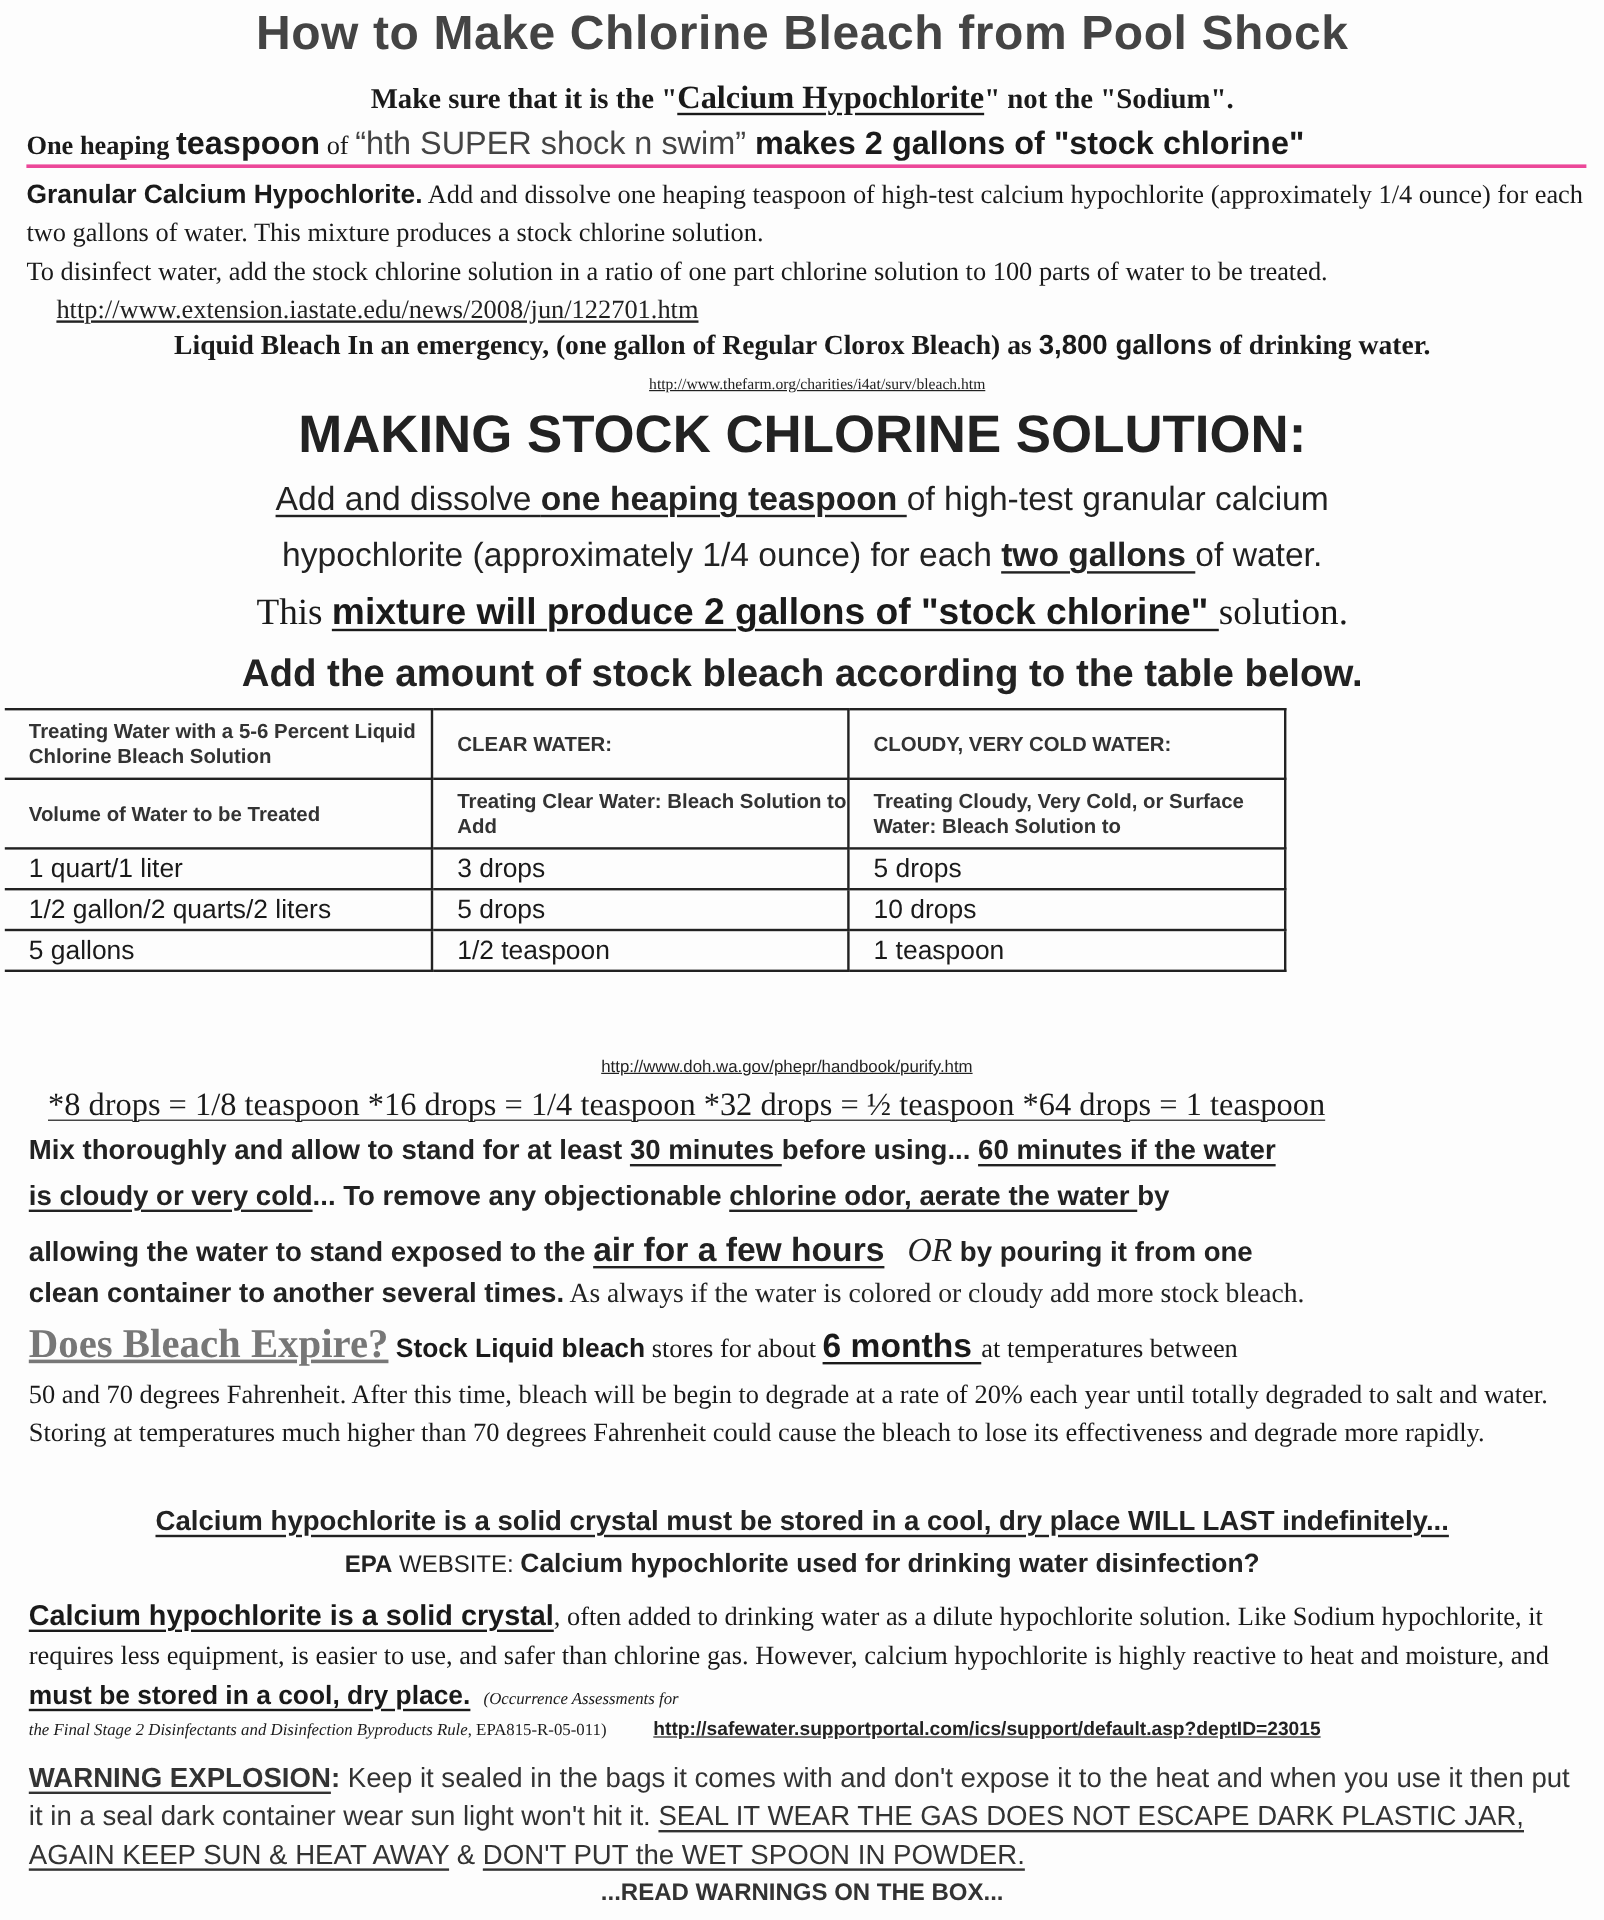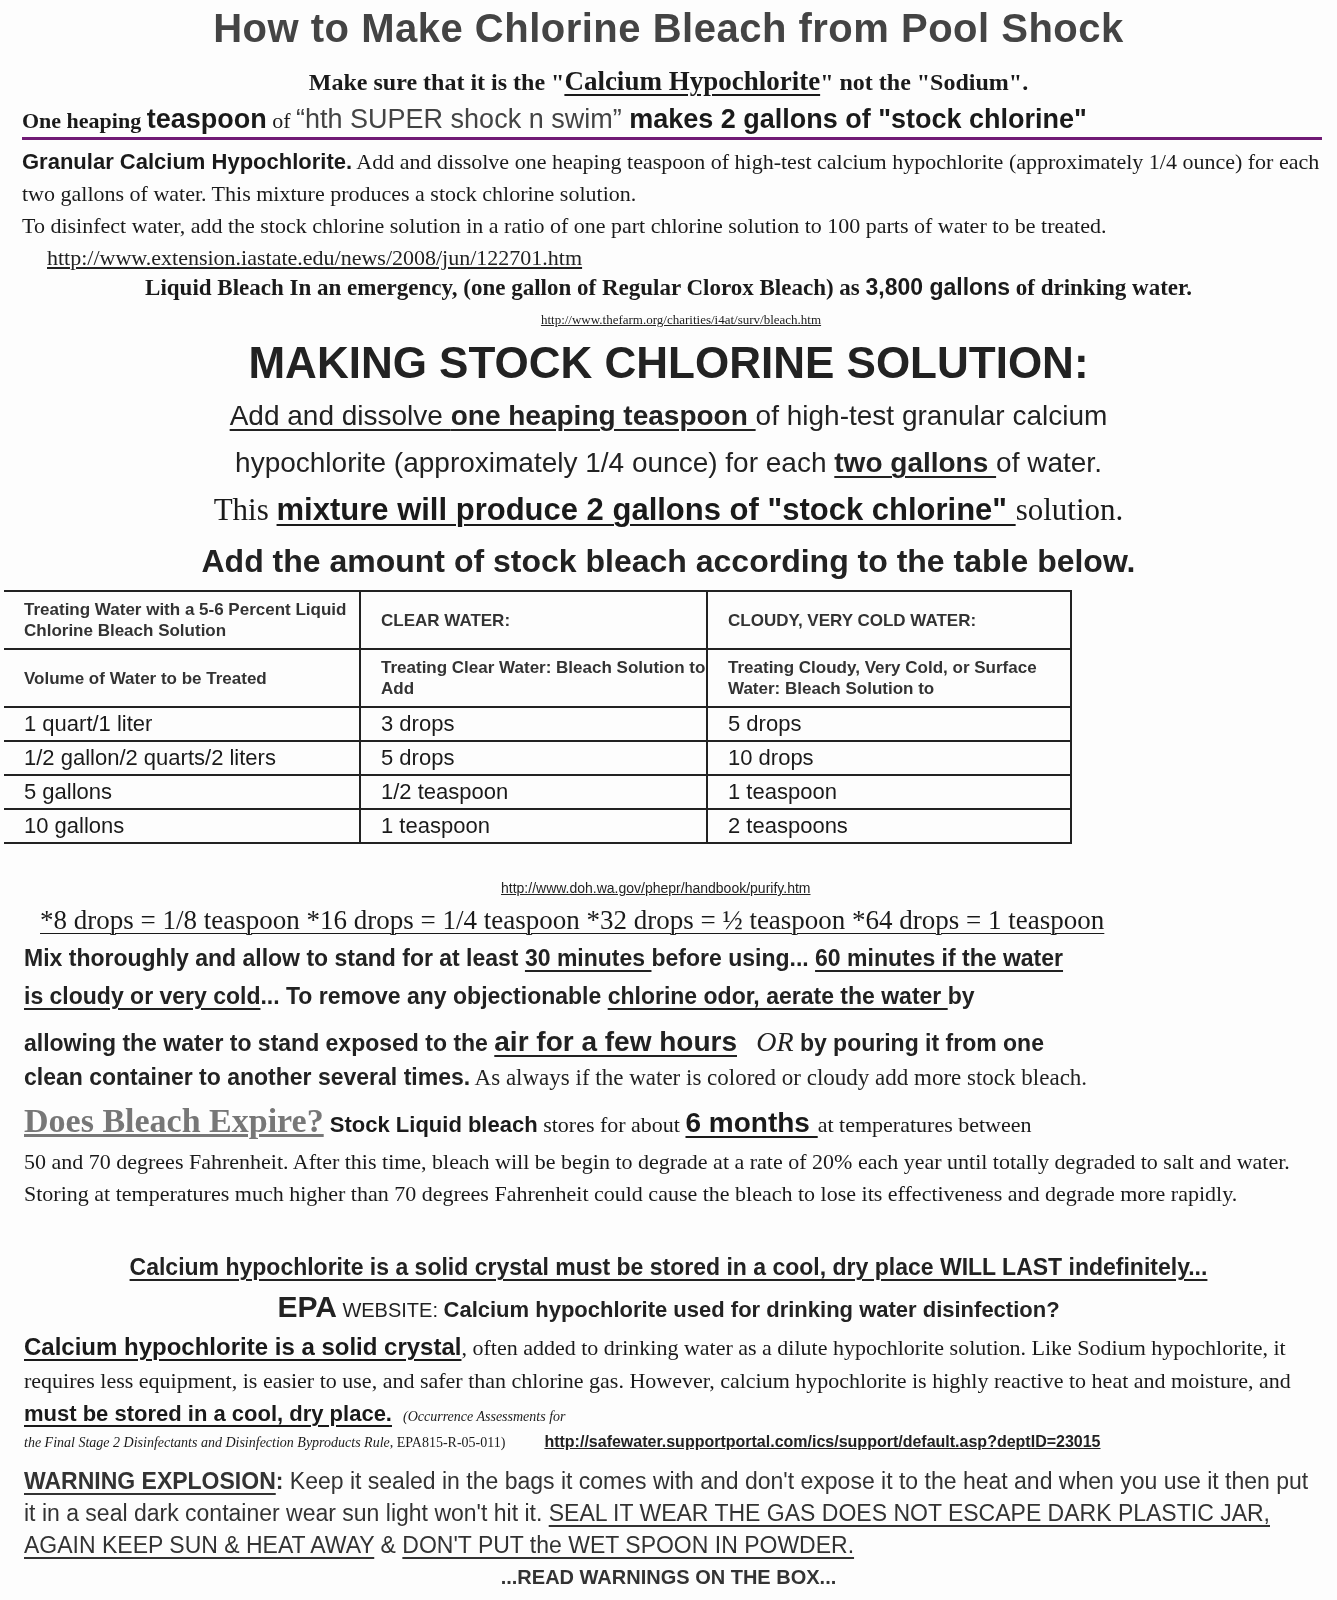--- a/index.html
+++ b/index.html
@@ -9,21 +9,21 @@
   .blk { position: absolute; left: 0; width: 1337px; }
   .u { text-decoration: underline; text-decoration-thickness: 2px; text-underline-offset: 4px; }
   .b { font-weight: bold; }
   .i { font-style: italic; }
   a, .link { color: #222; text-decoration: underline; margin-left: 25px; }
   .center { text-align: center; }
 
   #title { top: 6px; font-size: 40px; font-weight: bold; color: #444; letter-spacing: 0.5px; }
   #line-sure { top: 66px; font-size: 24px; }
   #line-sure .cal { font-size: 27px; }
-  #line-heaping { top: 104px; left: 22px; width: 1300px; font-size: 27px; white-space: nowrap; border-bottom: 3px solid #701a75; padding-bottom: 2px; }
+  #line-heaping { top: 104px; left: 22px; width: 1300px; font-size: 27px; white-space: nowrap; border-bottom: 3px solid #ec4899; padding-bottom: 2px; }
   #para-granular { top: 146px; left: 22px; width: 1300px; font-size: 22px; line-height: 32px; }
   #line-liquid { top: 274px; font-size: 23px; }
   #farm-link { top: 312px; font-size: 13px; }
 
   #h-making { top: 338px; font-size: 44px; font-weight: bold; color: #222; }
   #line-add1 { top: 400px; font-size: 28px; color: #222; }
   #line-add2 { top: 447px; font-size: 28px; color: #222; }
   #line-this { top: 492px; font-size: 31px; }
   #line-table-intro { top: 543px; font-size: 32px; font-weight: bold; color: #222; }
 
@@ -40,21 +40,21 @@
   #mix1 { top: 945px; }
   #mix2 { top: 983px; }
   #mix3 { top: 1026px; }
   #mix4 { top: 1064px; }
 
   #expire-line { top: 1102px; left: 24px; width: 1310px; font-size: 22px; white-space: nowrap; }
   #expire-head { font-family: "Liberation Serif", serif; font-size: 34px; font-weight: bold; color: #777; text-decoration: underline; text-align: right; }
   #expire-para { top: 1146px; left: 24px; width: 1300px; font-size: 22px; line-height: 32px; }
   #calc-solid { top: 1254px; font-size: 23px; font-weight: bold; color: #222; }
   #epa-line { top: 1290px; font-size: 22px; font-weight: bold; color: #222; }
-  #epa-line .epa { font-size: 30px; }
+  #epa-line .epa { font-size: 20px; }
   #epa-line .web { font-size: 20px; font-weight: normal; }
   #epa-para { top: 1330px; left: 24px; width: 1300px; font-size: 22px; line-height: 33px; }
   #epa-ref { top: 1433px; left: 24px; width: 1300px; font-size: 14px; white-space: nowrap; }
 
   #warning { top: 1465px; left: 24px; width: 1300px; font-size: 23px; line-height: 32px; color: #333; }
   #read-box { top: 1566px; font-size: 20px; font-weight: bold; color: #333; }
 </style>
 </head>
 <body>
 
@@ -111,25 +111,20 @@
   <tr class="row">
     <td class="c0">1/2 gallon/2 quarts/2 liters</td>
     <td class="c1">5 drops</td>
     <td>10 drops</td>
   </tr>
   <tr class="row">
     <td class="c0">5 gallons</td>
     <td class="c1">1/2 teaspoon</td>
     <td>1 teaspoon</td>
   </tr>
-  <tr class="row">
-    <td class="c0">10 gallons</td>
-    <td class="c1">1 teaspoon</td>
-    <td>2 teaspoons</td>
-  </tr>
 </tbody>
   </table>
 <div id="doh-link" class="blk sans"><a class="link">http://www.doh.wa.gov/phepr/handbook/purify.htm</a></div>
 
 <div id="line-drops" class="blk serif"><span class="u" style="text-decoration-thickness:1px">*8 drops = 1/8 teaspoon *16 drops = 1/4 teaspoon *32 drops = ½ teaspoon *64 drops = 1 teaspoon</span></div>
 
 <div id="mix1" class="blk sans mixp">
   <span class="b">Mix thoroughly and allow to stand for at least </span><span class="b u">30 minutes </span><span class="b">before using... </span><span class="b u">60 minutes if the water</span>
 </div>
 <div id="mix2" class="blk sans mixp">

